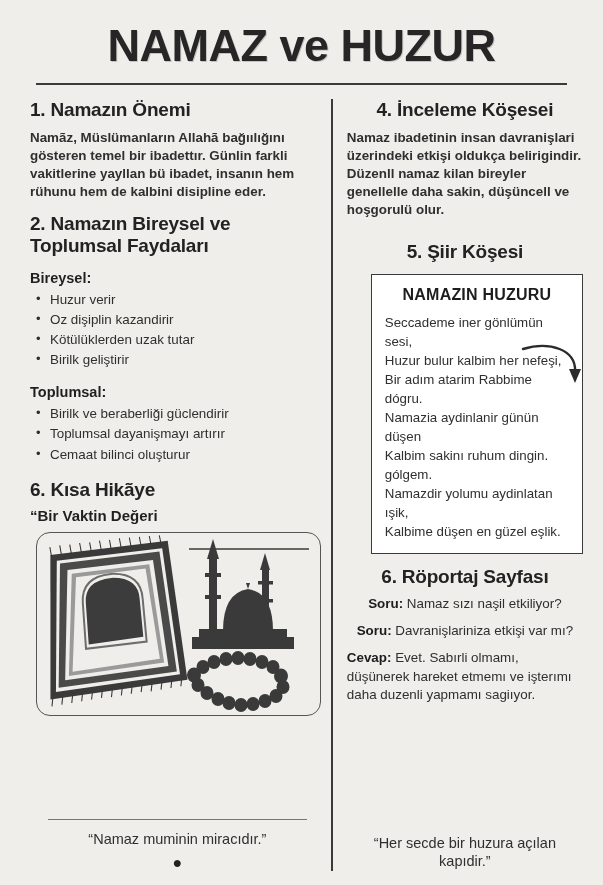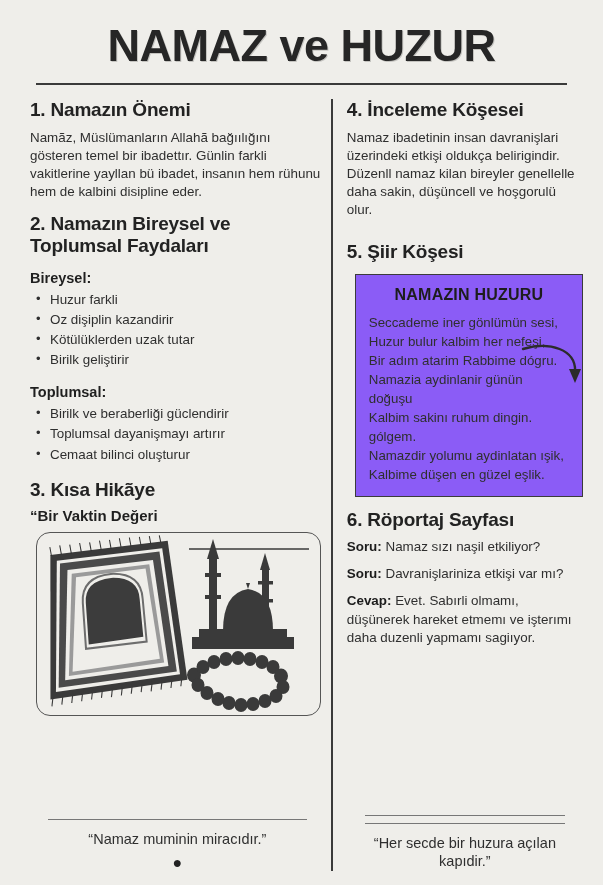--- a/index.html
+++ b/index.html
@@ -48,35 +48,37 @@
     flex-direction: column;
   }
   .col-left {
     width: 368px;
     padding: 0 6px 0 30px;
   }
   .col-right {
     width: 302px;
     padding: 0 20px 0 14px;
     border-left: 2px solid #3a3a3a;
+    align-items: center;
   }
   h2.sec {
     font-size: 19px;
     font-weight: bold;
     color: #222;
     margin: 0 0 7px 0;
     line-height: 1.18;
     letter-spacing: -0.2px;
   }
   h2.sec.tight { margin-bottom: 4px; }
   p.body {
     font-size: 13.4px;
     line-height: 1.35;
     color: #2f2f2f;
     margin: 0 0 12px 0;
+    font-weight: bold;
   }
   h3.sub {
     font-size: 14.5px;
     font-weight: bold;
     color: #1f1f1f;
     margin: 8px 0 4px 0;
   }
   ul.bullets {
     list-style: none;
     margin: 0 0 6px 0;
@@ -131,23 +133,23 @@
   .foot-dot {
     text-align: center;
     font-size: 16px;
     color: #222;
     margin-top: 6px;
     line-height: 1;
   }
   
   .poem-box {
     border: 1.6px solid #3b3b3b;
-    margin: 6px 0 0 8px;
+    margin: 6px 0 0 24px;
     padding: 11px 13px 12px 13px;
-    background: #8b5cf6;
+    background: #ffffff;
   }
   .poem-title {
     text-align: center;
     font-size: 16px;
     font-weight: bold;
     color: #1d1d1d;
     margin-bottom: 9px;
     letter-spacing: 0.2px;
   }
   .poem-line {
@@ -186,34 +188,34 @@
 
     <div class="col col-left">
 
       <h2 class="sec">1. Namazın Önemi</h2>
       <p class="body">Namãz, Müslümanların Allahã bağıılığını gösteren temel bir ibadettır. Günlin farkli vakitlerine yayllan bü ibadet, insanın hem rühunu hem de kalbini disipline eder.</p>
 
       <h2 class="sec tight">2. Namazın Bireysel ve Toplumsal Faydaları</h2>
 
       <h3 class="sub">Bireysel:</h3>
       <ul class="bullets">
-        <li>Huzur farkli</li>
+        <li>Huzur verir</li>
         <li>Oz dişiplin kazandirir</li>
         <li>Kötülüklerden uzak tutar</li>
         <li>Birilk geliştirir</li>
       </ul>
 
       <h3 class="sub">Toplumsal:</h3>
       <ul class="bullets">
         <li>Birilk ve beraberliği güclendirir</li>
         <li>Toplumsal dayanişmayı artırır</li>
         <li>Cemaat bilinci oluşturur</li>
       </ul>
 
-      <h2 class="sec tight" style="margin-top:8px">3. Kısa Hikãye</h2>
+      <h2 class="sec tight" style="margin-top:8px">6. Kısa Hikãye</h2>
       <div class="story-quote">“Bir Vaktin Değeri</div>
 
       <div class="illus-card">
         <svg width="282" height="180" viewBox="0 0 282 180">
 
           <g transform="translate(4,6) rotate(-4 70 80)">
             <polygon points="14,12 132,6 142,146 4,156" fill="#3a3a3a"></polygon>
             <polygon points="20,18 126,13 135,140 10,149" fill="#efeeea"></polygon>
             <polygon points="23,21 123,16 132,137 13,145" fill="#4a4a4a"></polygon>
             <polygon points="30,28 116,24 124,131 20,138" fill="#efeeea"></polygon>
@@ -310,21 +312,21 @@
           <path d="M4,6 C30,-2 58,6 56,30" fill="none" stroke="#2b2b2b" stroke-width="2.4" stroke-linecap="round"></path>
           <polygon points="50,26 56,40 62,26" fill="#2b2b2b"></polygon>
         </svg>
       </div>
 
       <div class="poem-box">
         <div class="poem-title">NAMAZIN HUZURU</div>
         <div class="poem-line">Seccademe iner gönlümün sesi,</div>
         <div class="poem-line">Huzur bulur kalbim her nefeşi,</div>
         <div class="poem-line">Bir adım atarim Rabbime dógru.</div>
-        <div class="poem-line">Namazia aydinlanir günün doğuşu</div>
+        <div class="poem-line">Namazia aydinlanir günün düşen</div>
         <div class="poem-line">Kalbim sakinı ruhum dingin.</div>
         <div class="poem-line">gólgem.</div>
         <div class="poem-line">Namazdir yolumu aydinlatan ışik,</div>
         <div class="poem-line">Kalbime düşen en güzel eşlik.</div>
       </div>
 
       <h2 class="sec" style="margin-top:12px">6. Röportaj Sayfası</h2>
 
       <p class="qa"><b>Soru:</b><span> Namaz sızı naşil etkiliyor?</span></p>
       <p class="qa"><b>Soru:</b><span> Davranişlariniza etkişi var mı?</span></p>

